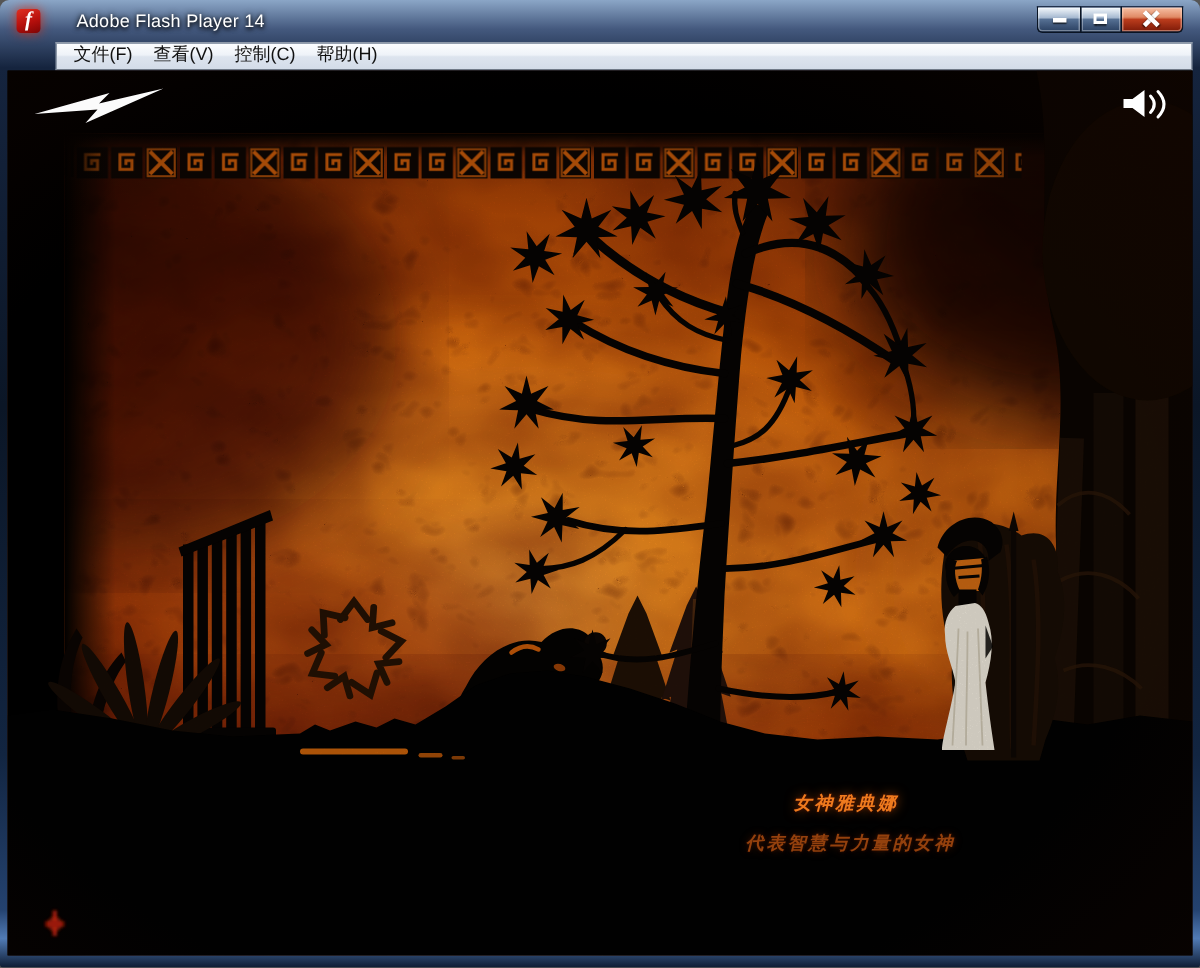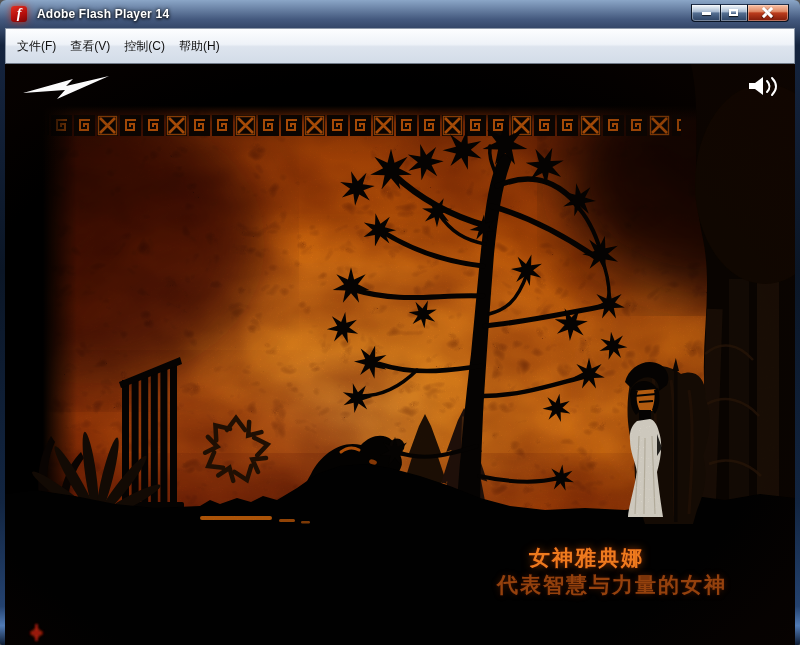--- a/index.html
+++ b/index.html
@@ -18,21 +18,21 @@
   }
   .flash-icon{
     width:16px;height:16px;border-radius:3px;flex:0 0 auto;
     background:linear-gradient(160deg,#e03022 0%,#b60f0c 55%,#7d0505 100%);
     box-shadow:0 0 7px rgba(220,40,10,.8);
     color:#fff;font-family:"Liberation Serif","DejaVu Serif",serif;
     font-style:italic;font-weight:bold;font-size:14px;line-height:15px;
     text-align:center;
   }
   .title-text{
-    margin-left:10px;color:#fff;font-size:12px;font-weight:bold;
+    margin-left:24px;color:#fff;font-size:12px;font-weight:normal;
     text-shadow:0 1px 3px #000,0 0 4px rgba(0,0,0,.8);
     letter-spacing:.2px;
   }
   .winbtns{position:absolute;top:4px;right:6px;display:flex;}
   .wbtn{
     height:18px;border:1px solid #0a1423;border-top-color:#21314c;position:relative;
     background:linear-gradient(180deg,rgba(250,253,255,.95) 0%,rgba(190,207,226,.75) 42%,rgba(82,110,145,.65) 50%,rgba(38,60,92,.8) 100%);
     box-shadow:inset 0 0 0 1px rgba(255,255,255,.35);
     cursor:default;
   }
@@ -43,33 +43,33 @@
     background:linear-gradient(180deg,#f7c0a5 0%,#e08a65 40%,#bb3c1c 50%,#7c1a08 100%);
     box-shadow:inset 0 0 0 1px rgba(255,220,200,.45);
   }
   .glyph-bar{position:absolute;left:50%;top:50%;width:9px;height:3px;margin:-1px 0 0 -4px;background:#fff;box-shadow:0 1px 1px rgba(0,0,0,.7);}
   .glyph-box{position:absolute;left:50%;top:50%;width:9px;height:7px;margin:-4px 0 0 -5px;border:2px solid #fff;box-shadow:0 1px 1px rgba(0,0,0,.7);}
   .glyph-x{position:absolute;left:50%;top:50%;width:11px;height:11px;margin:-6px 0 0 -6px;}
   .glyph-x i{position:absolute;left:4px;top:-1px;width:3px;height:13px;background:#fff;box-shadow:0 1px 1px rgba(0,0,0,.6);}
   .glyph-x i:first-child{transform:rotate(45deg);}
   .glyph-x i:last-child{transform:rotate(-45deg);}
   .menubar{
-    height:36px;display:flex;align-items:center;
+    height:19px;display:flex;align-items:flex-end;
     background:linear-gradient(180deg,#fdfeff 0%,#eef2f8 45%,#dde4ee 52%,#d3dce8 100%);
     border:1px solid #8e99a9;border-bottom-color:#707a88;
-    font-size:12px;color:#111;padding-left:4px;
+    font-size:12px;color:#111;padding-left:4px;margin-left:32px;
   }
   .menu-item{padding:1px 7px;cursor:default;}
   .stage{
     position:relative;width:790px;height:590px;background:#000;overflow:hidden;
   }
   .stage svg{display:block;width:790px;height:590px;}
   .cap{
-    position:absolute;font-size:21px;font-weight:bold;letter-spacing:2px;
-    white-space:nowrap;pointer-events:none;
+    position:absolute;font-size:12px;font-weight:bold;letter-spacing:2px;
+    white-space:nowrap;pointer-events:none;font-style:italic;
   }
   .cap1{left:524px;top:480px;color:#ee7a1e;text-shadow:0 0 2px #5a1200,0 0 8px rgba(240,110,20,.55);}
   .cap2{left:492px;top:507px;color:#94410d;text-shadow:0 0 2px #300c00,0 0 6px rgba(150,60,10,.4);}
 </style>
 </head>
 <body>
 
 <div class="win">
 
   <div class="titlebar">

